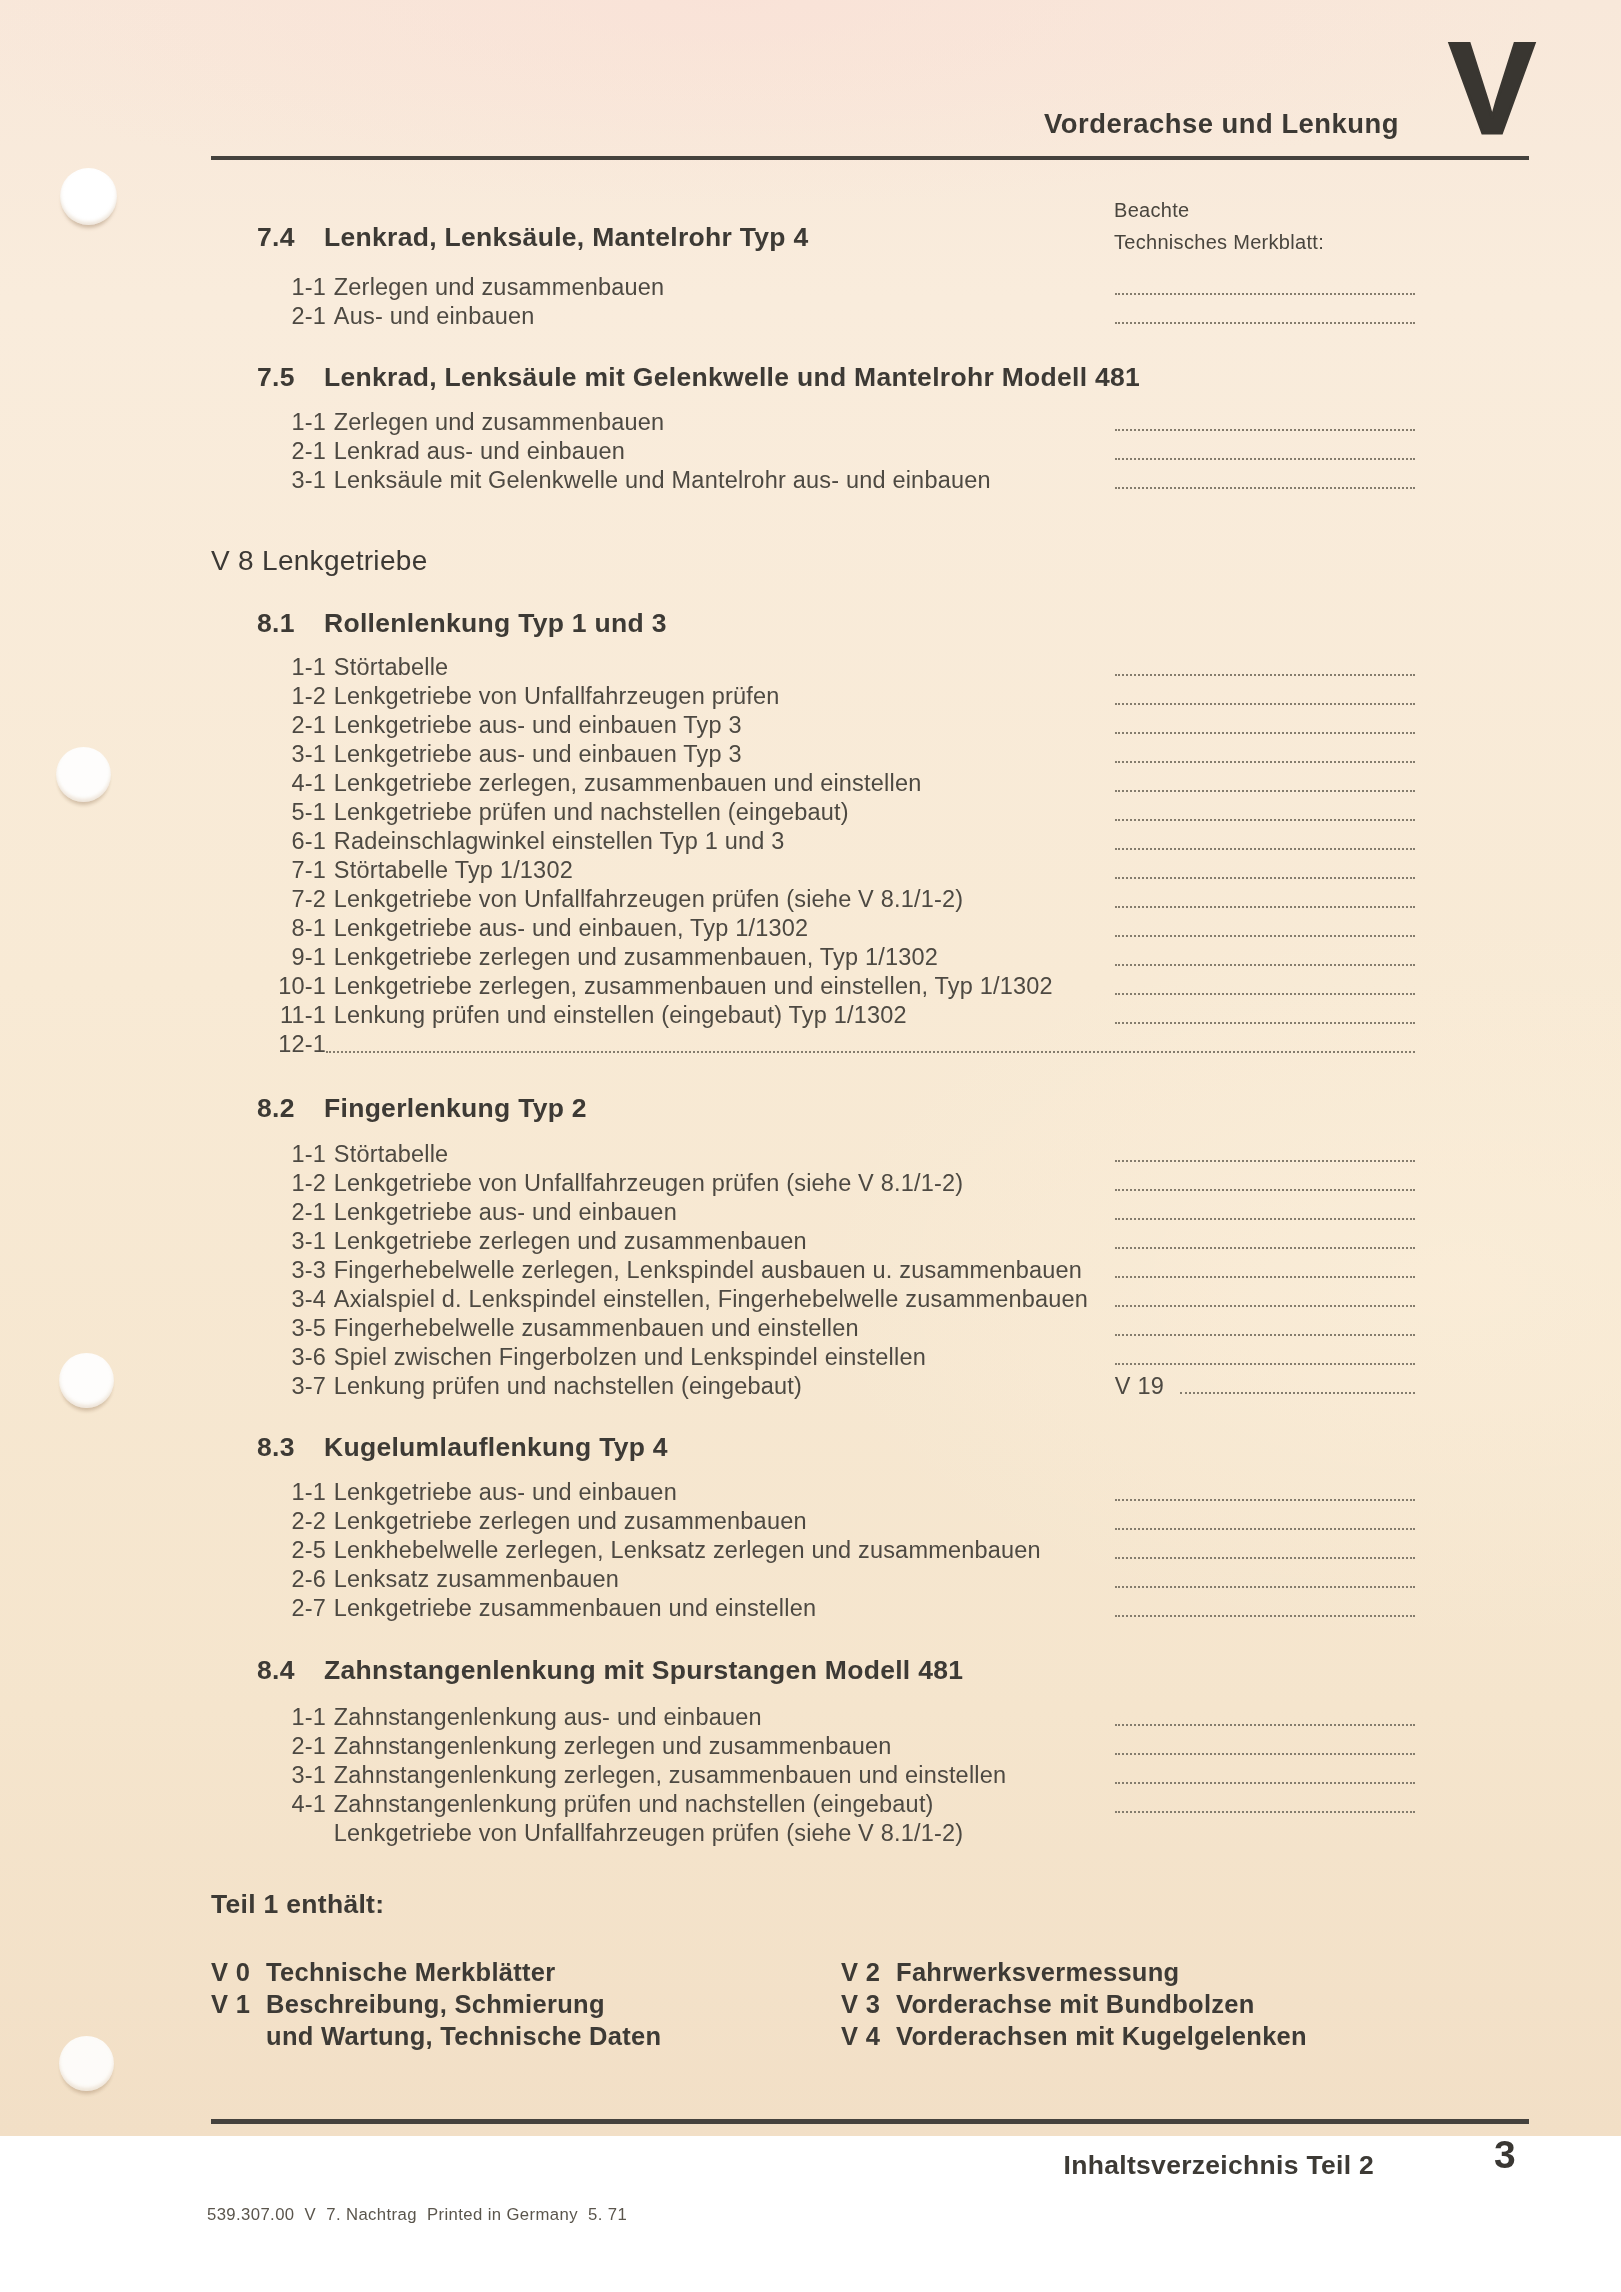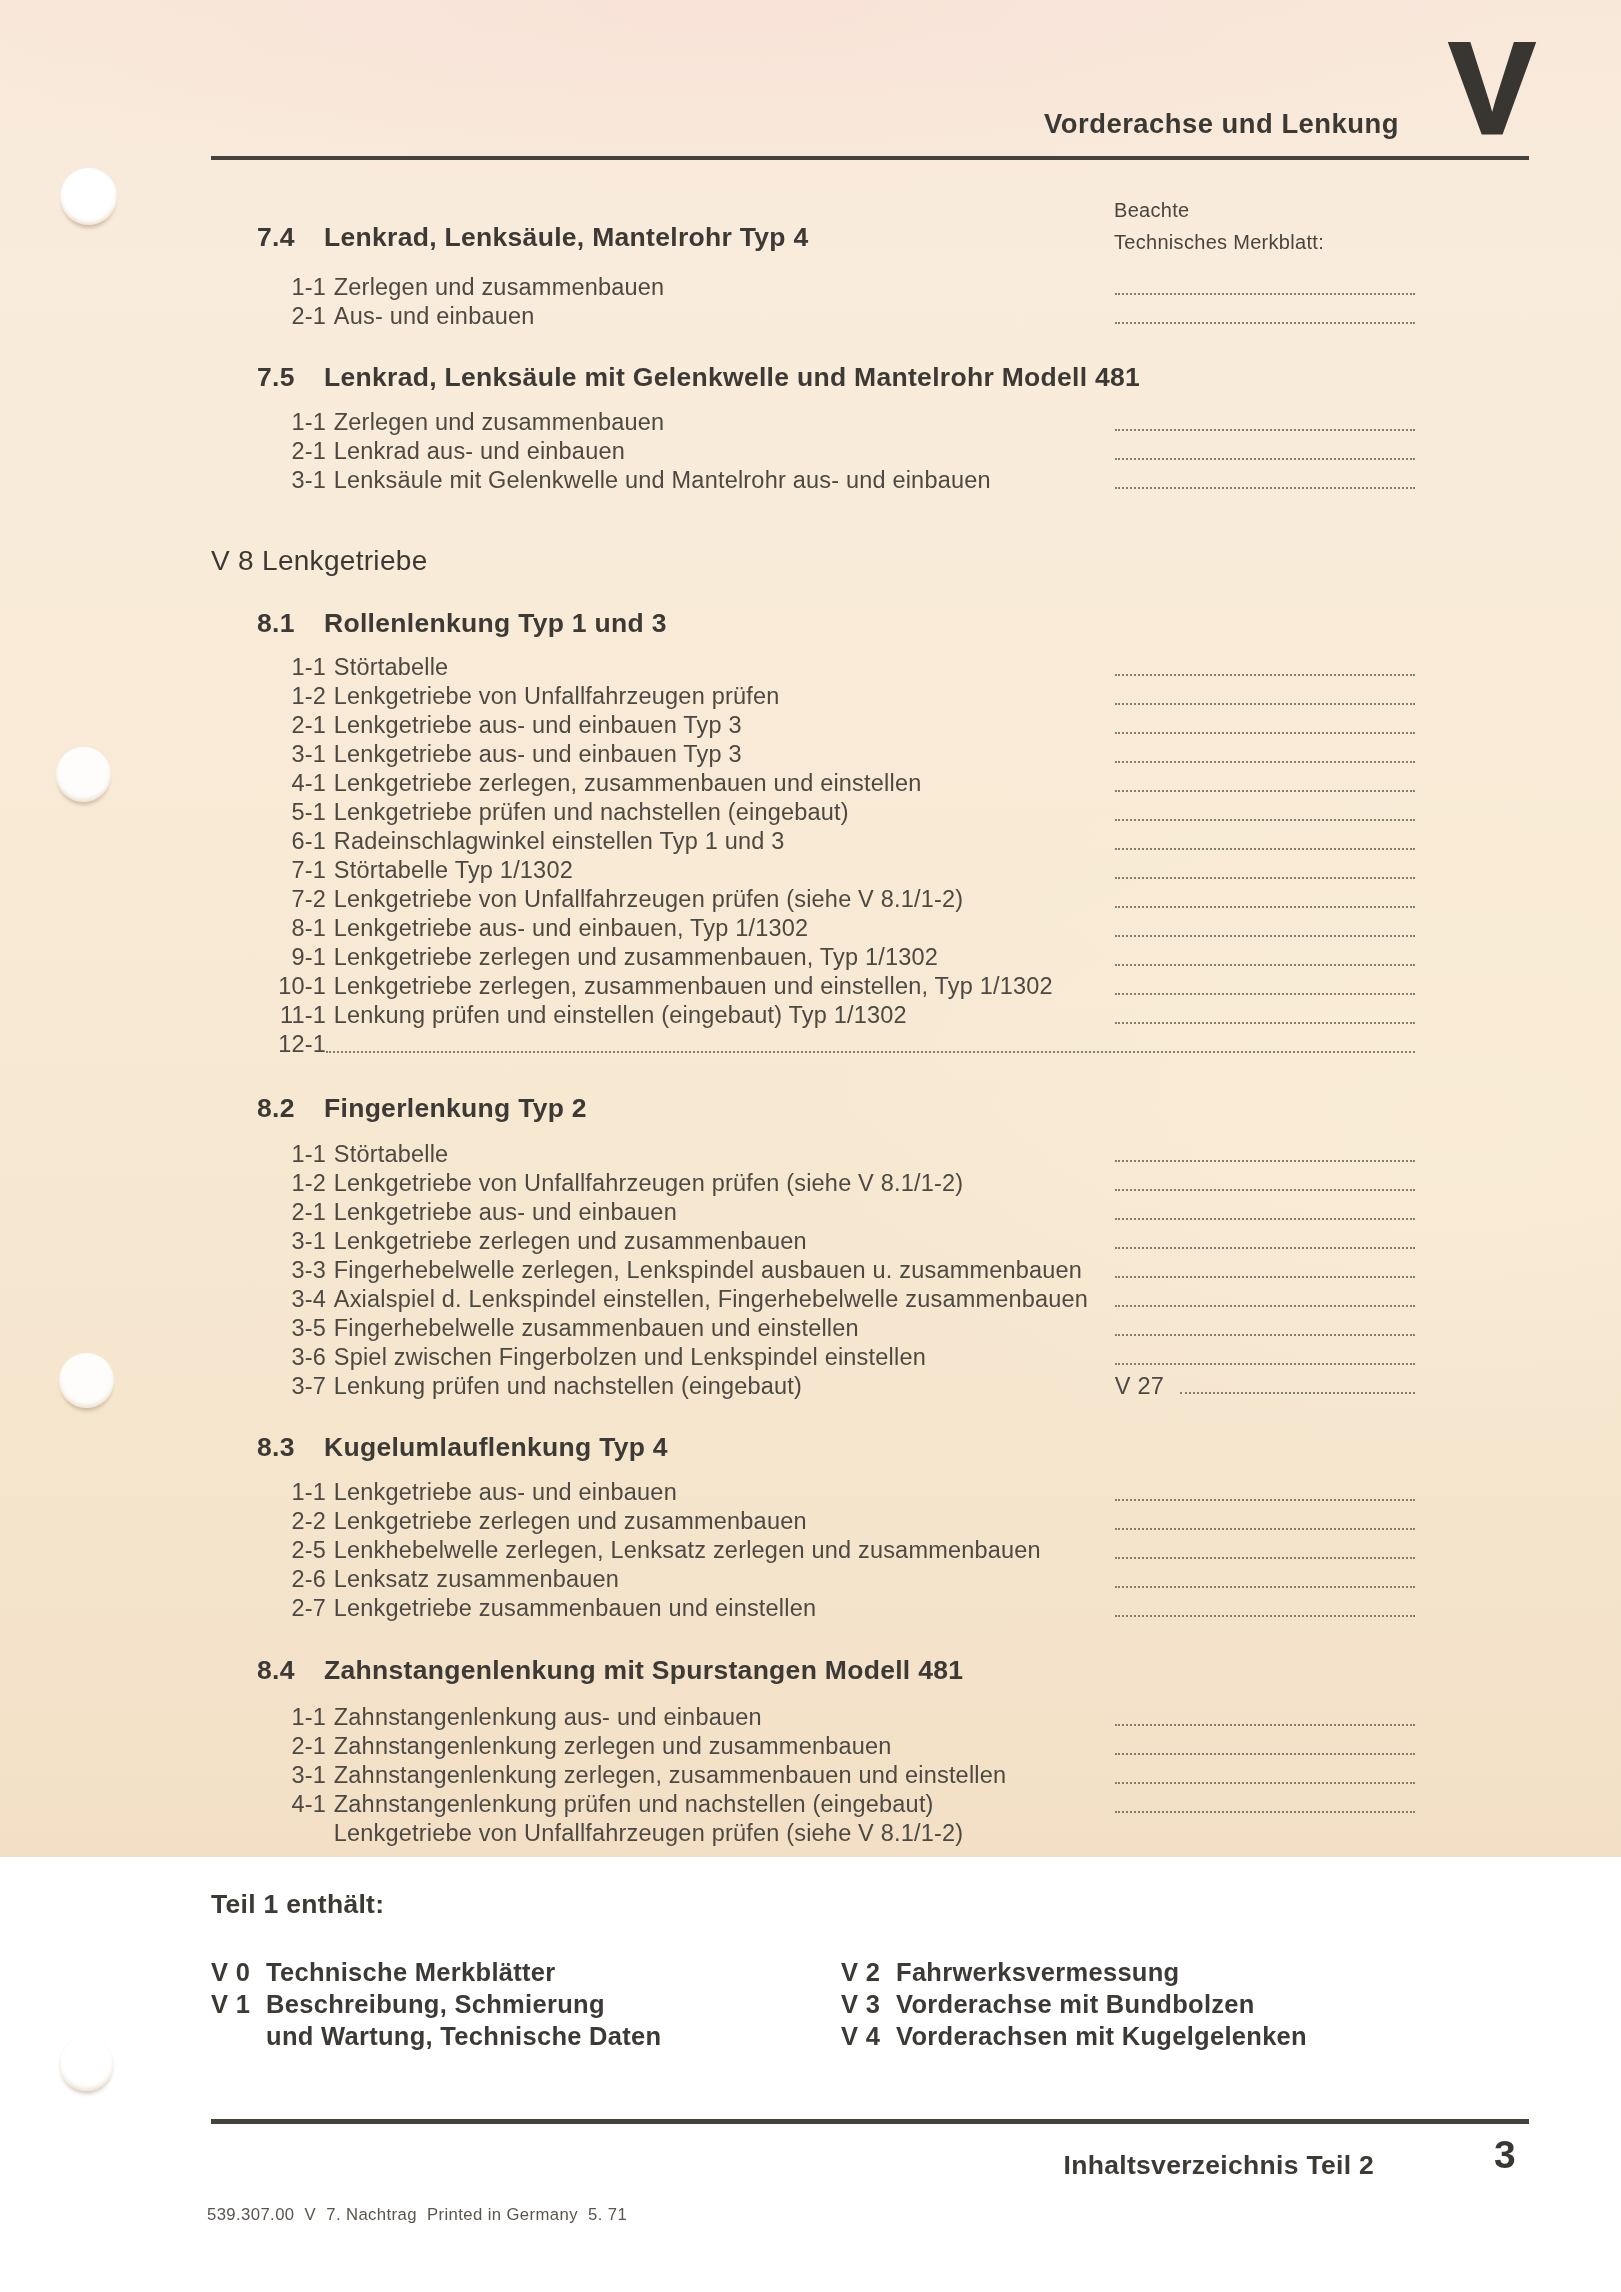--- a/index.html
+++ b/index.html
@@ -2,21 +2,21 @@
 <html><head>
 <meta charset="utf-8">
 <style>
   html,body{margin:0;padding:0;}
   body{
     width:1621px;height:2293px;
     font-family:"Liberation Sans","DejaVu Sans",sans-serif;
     overflow:hidden;
   }
   .page{
-    position:relative;width:1621px;height:1857px;
+    position:relative;width:1621px;height:2136px;
     background:
       radial-gradient(ellipse 1176px 294px at 45% 0%, rgba(250,222,214,0.55), rgba(250,222,214,0) 70%),
       radial-gradient(ellipse 882px 490px at 90% 60%, rgba(255,244,225,0.35), rgba(255,244,225,0) 75%),
       linear-gradient(180deg,#f8e8da 0%,#f9ecdc 14%,#f8ead5 46%,#f5e5cd 80%,#f2dfc6 100%);
     color:#4c4841;
   }
   
   .hole{position:absolute;border-radius:50%;background:#ffffff;
         box-shadow:0 4.9px 3.9px -2px rgba(150,120,90,0.40), inset 0 -2.9px 3.9px rgba(205,180,150,0.35);}
   .hole.h1{left:60px;top:168px;width:57px;height:57px;}
@@ -254,21 +254,21 @@
               <span class="leader"></span>
             </div>
             <div class="row">
               <span class="num">3-6</span>
               <span class="txt">Spiel zwischen Fingerbolzen und Lenkspindel einstellen</span>
               <span class="leader"></span>
             </div>
             <div class="row">
               <span class="num">3-7</span>
               <span class="txt">Lenkung prüfen und nachstellen (eingebaut)</span>
-              <span class="ref">V 27</span>
+              <span class="ref">V 19</span>
               <span class="leader"></span>
             </div>
           </div>
         </div>
         <div class="section">
           <div class="sec-head"><span class="sec-num">8.3</span><span class="sec-title">Kugelumlauflenkung Typ 4</span></div>
           <div class="items">
             <div class="row">
               <span class="num">1-1</span>
               <span class="txt">Lenkgetriebe aus- und einbauen</span>

